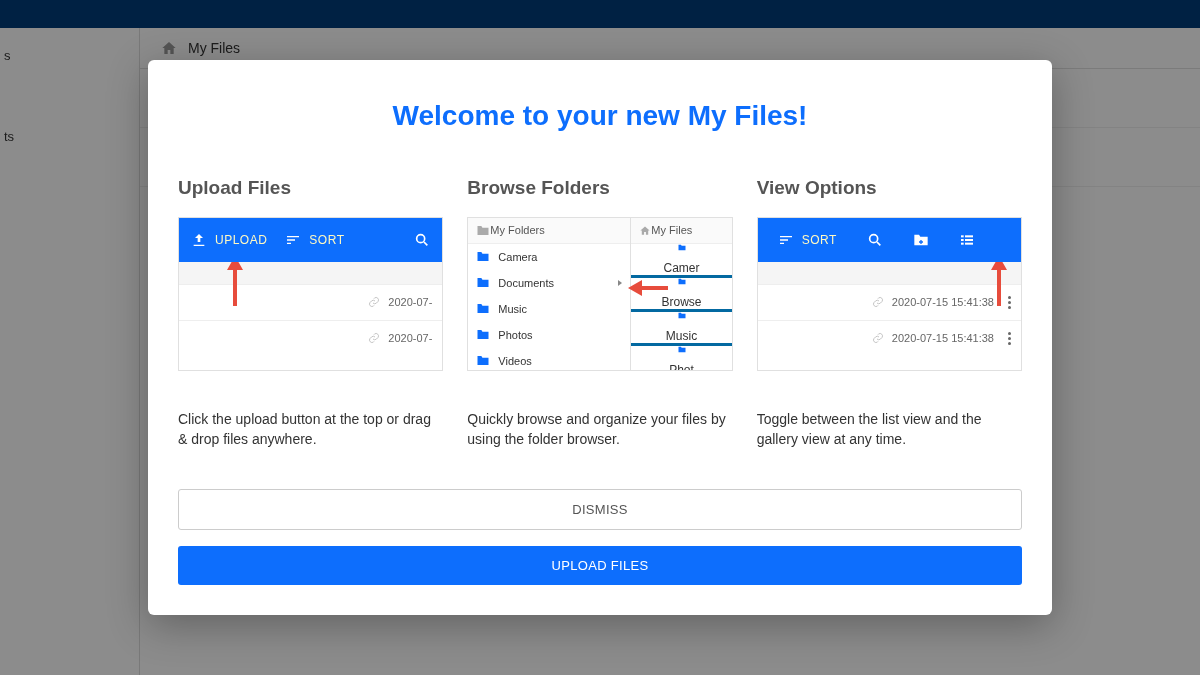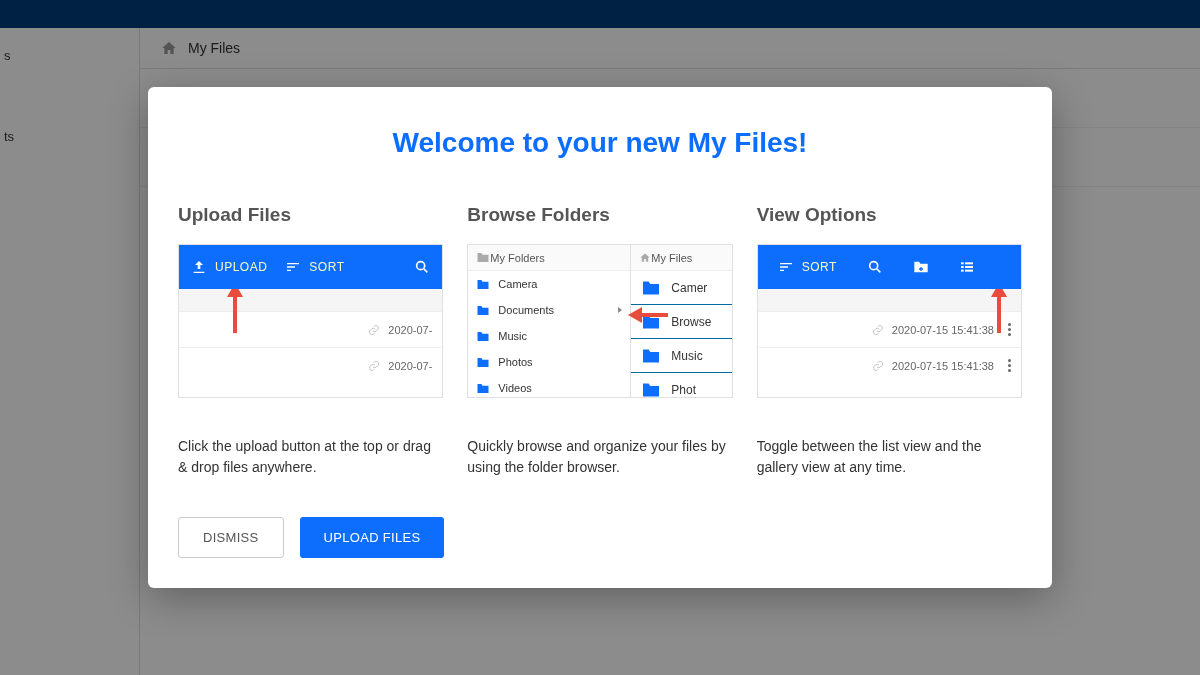--- a/index.html
+++ b/index.html
@@ -49,24 +49,24 @@
 
 .browser-split { display: flex; height: 100%; }
 .browser-left { flex: 1.05; border-right: 1px solid #e0e0e0; }
 .browser-right { flex: 0.65; }
 .br-header { height: 26px; display: flex; align-items: center; padding: 0 8px; font-size: 11px; color: #555; background: #fafafa; border-bottom: 1px solid #eee; }
 .br-folder-grey { width: 14px; height: 11px; }
 .br-home-grey { width: 12px; height: 11px; }
 .br-item { height: 26px; display: flex; align-items: center; padding: 0 8px; gap: 8px; font-size: 11px; color: #333; position: relative; }
 .br-item.with-arrow::after { content: ''; position: absolute; right: 8px; top: 50%; transform: translateY(-50%); border-left: 4px solid #888; border-top: 3px solid transparent; border-bottom: 3px solid transparent; }
 .br-folder-blue { width: 14px; height: 11px; }
-.br-right-item { height: 34px; display: flex; align-items: center; padding: 0 10px; gap: 10px; font-size: 12px; color: #333; border-bottom: 1px solid #0369a1; }
+.br-right-item { height: 34px; display: flex; align-items: center; padding: 0 10px; gap: 10px; font-size: 12px; color: #333; border-bottom: 3px solid #0369a1; flex-direction: column; }
 .br-folder-big { width: 20px; height: 16px; }
 
-.modal-footer { display: flex; justify-content: flex-start; gap: 16px; }
+.modal-footer { display: flex; justify-content: flex-end; gap: 16px; flex-direction: column; }
 .btn { padding: 12px 24px; font-size: 13px; letter-spacing: 0.3px; border-radius: 3px; cursor: pointer; border: none; }
 .btn-secondary { background: #fff; border: 1px solid #ccc; color: #555; }
 .btn-primary { background: #0d6efd; color: #fff; }
 </style>
 </head>
 <body>
 
 <div class="top-bar"></div>
 
 <div class="main-area">

